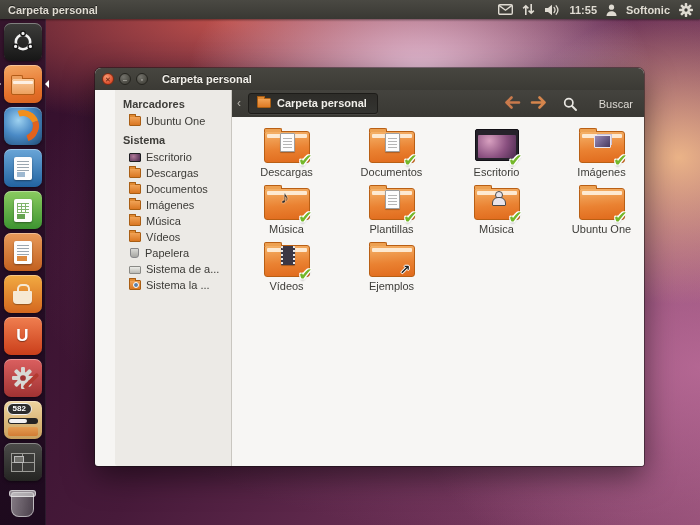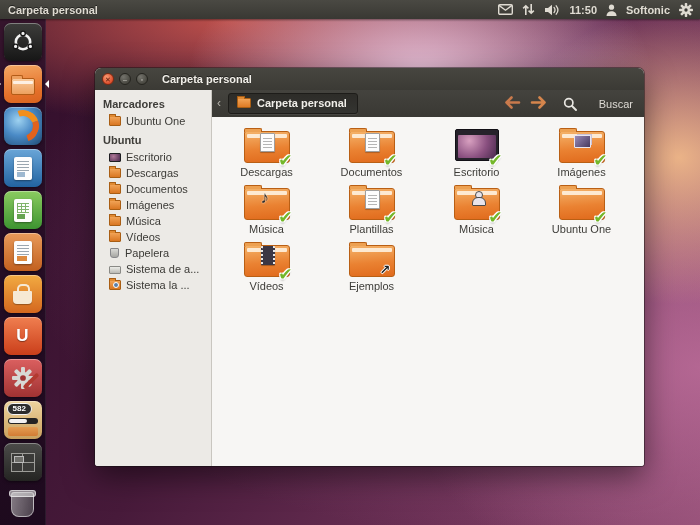--- a/index.html
+++ b/index.html
@@ -114,21 +114,21 @@
     display:flex; align-items:center; padding-left:7px; }
   .wbtn { width:12px; height:12px; border-radius:50%; margin-right:5px; flex:0 0 auto;
     display:flex; align-items:center; justify-content:center;
     font-size:7px; line-height:1; }
   .wbtn.close { background:radial-gradient(circle at 35% 30%, #f79a72, #dd4f2d 70%); border:1px solid #7e2a12; color:#5a1c0a; font-weight:bold; }
   .wbtn.min, .wbtn.max { background:radial-gradient(circle at 35% 30%, #74736c, #47463f 75%); border:1px solid #25241f; color:#c9c7c0; }
   .wtitle { margin-left:9px; font-size:11px; font-weight:bold; color:#f1efe9; text-shadow:0 -1px 0 rgba(0,0,0,.5); }
 
   .wbody { flex:1; display:flex; min-height:0; }
   .sidebar { width:117px; flex:0 0 auto; background:#eceae6; border-right:1px solid #c9c6c0;
-    border-radius:0 0 0 3px; padding-top:3px; overflow:hidden; }
+    border-radius:0 0 0 3px; padding-top:3px; overflow:hidden;margin-left:20px; }
   .sb-header { font-size:11px; font-weight:bold; color:#3e3d39; padding:5px 6px 3px 8px; }
   .sb-item { display:flex; align-items:center; gap:5px; padding:2px 2px 2px 14px;
     font-size:11px; color:#3b3a36; white-space:nowrap; }
   .mi { width:12px; height:10px; border-radius:1px; flex:0 0 auto; position:relative; }
   .mi.folder,.mi.home-folder,.mi.network { background:linear-gradient(#f1a356,#d97722); border:1px solid #a95e14; }
   .mi.folder:before,.mi.home-folder:before,.mi.network:before { content:""; position:absolute; top:-3px; left:-1px;
     width:5px; height:2px; background:#e08a33; border:1px solid #a95e14; border-bottom:none; border-radius:1px 1px 0 0; }
   .mi.home-folder { background:linear-gradient(#e8803e,#c55a1b); }
   .mi.desktop { background:radial-gradient(circle at 35% 35%, #b07898, #4a2a4e); border:1px solid #1e1e22; height:9px; }
   .mi.drive { background:linear-gradient(#ececE8,#b9b9b4); border:1px solid #8a8a86; height:8px; margin-top:1px; }
@@ -208,21 +208,21 @@
           <path d="M3.8 12V3.2M1.2 5.4L3.8 2.8L6.4 5.4" fill="none" stroke="#dfdbd2" stroke-width="1.6"></path>
           <path d="M9.2 1v8.8M6.6 7.6L9.2 10.2L11.8 7.6" fill="none" stroke="#dfdbd2" stroke-width="1.6"></path>
         </svg>
     </span>
     <span class="pi">
       <svg width="16" height="12" viewBox="0 0 16 12">
           <path d="M1 4h3l4-3.2v10.4L4 8H1z" fill="#dfdbd2"></path>
           <path d="M10 3.4a4.2 4.2 0 010 5.2M12.2 1.8a6.6 6.6 0 010 8.4" fill="none" stroke="#dfdbd2" stroke-width="1.3" stroke-linecap="round"></path>
         </svg>
     </span>
-    <span>11:50</span>
+    <span>11:55</span>
     <span class="pi">
       <svg width="11" height="12" viewBox="0 0 11 12">
           <circle cx="5.5" cy="3.2" r="2.6" fill="#dfdbd2"></circle>
           <path d="M0.5 12c0-3.1 2.2-4.7 5-4.7s5 1.6 5 4.7z" fill="#dfdbd2"></path>
         </svg>
     </span>
     <span>Softonic</span>
     <span class="pi">
       <svg width="14" height="14" viewBox="0 0 20 20">
           <g fill="#dfdbd2">
@@ -304,21 +304,21 @@
 
   <div class="wbody">
 
     <div class="sidebar">
       <div class="sb-header">Marcadores</div>
       <div class="sb-item">
           <span class="mi folder"></span>
           <span>Ubuntu One</span>
         </div>
 
-      <div class="sb-header">Ubuntu</div>
+      <div class="sb-header">Sistema</div>
       <div class="sb-item">
           <span class="mi desktop"></span>
           <span>Escritorio</span>
         </div>
       <div class="sb-item">
           <span class="mi folder"></span>
           <span>Descargas</span>
         </div>
       <div class="sb-item">
           <span class="mi folder"></span>

